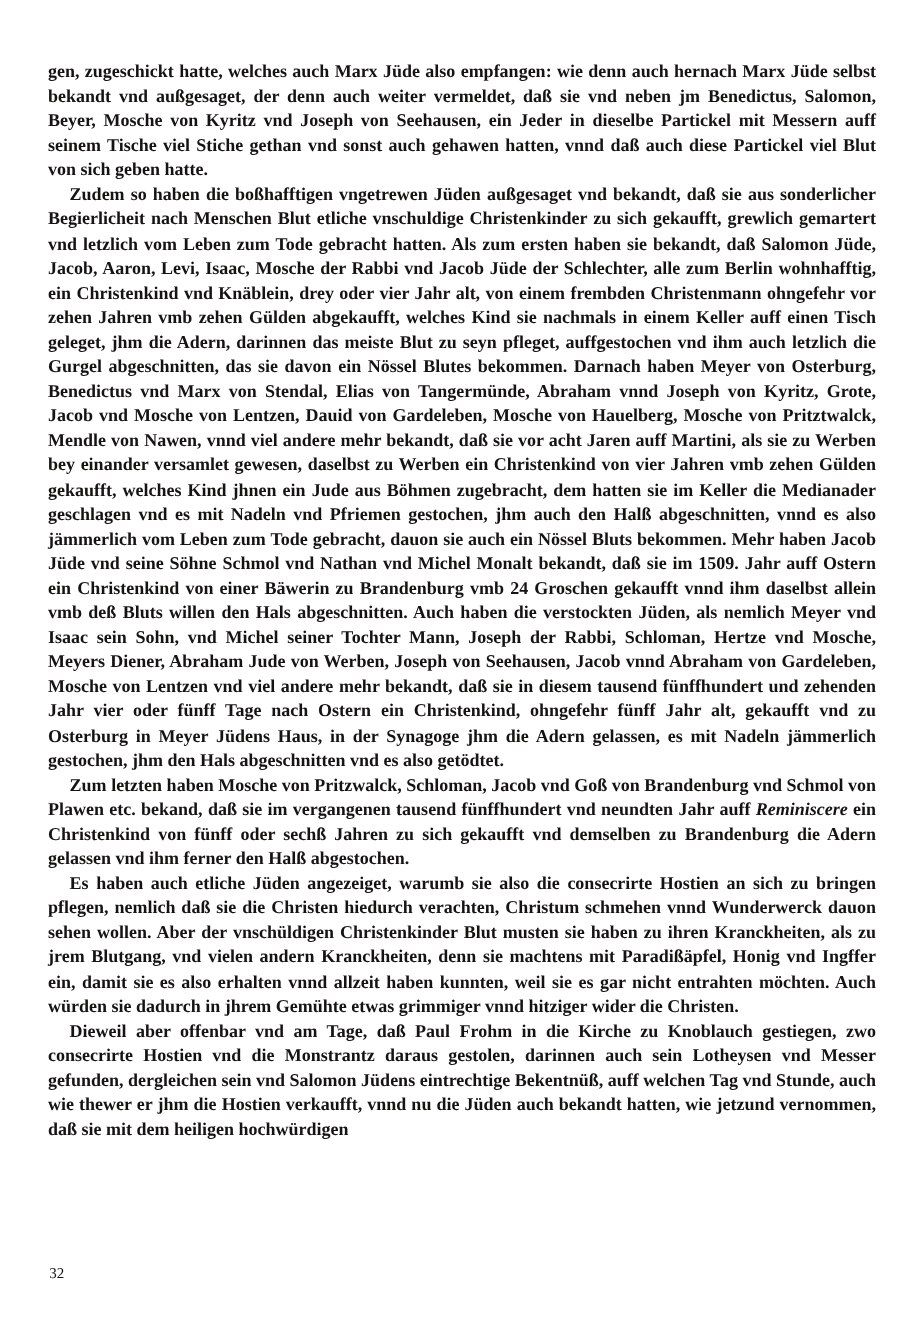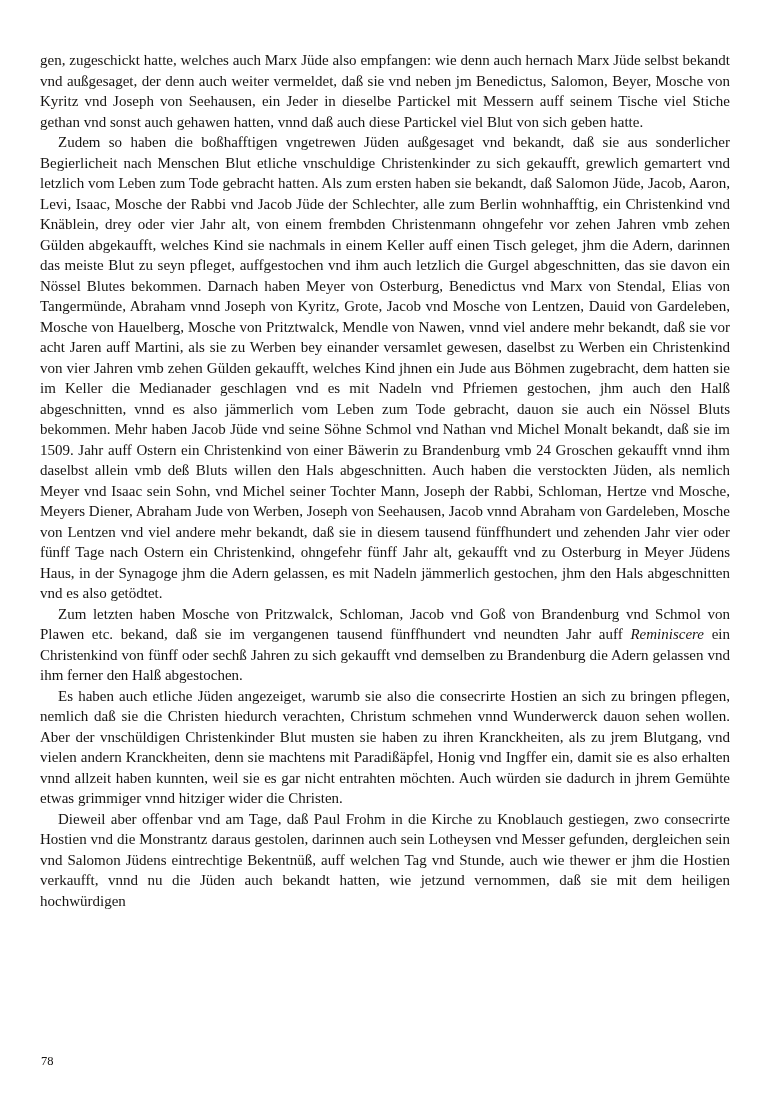--- a/index.html
+++ b/index.html
@@ -28,20 +28,21 @@
     top: 50px;
     left: 40px;
     width: 690px;
     font-size: 15px;
     line-height: 20.5px;
     text-align: justify;
   }
   .para {
     margin: 0;
     padding: 0;
+    font-weight: bold;
   }
   .para.indent {
     text-indent: 18px;
   }
   .italic {
     font-style: italic;
   }
   .page-number {
     position: absolute;
     left: 41px;
@@ -54,14 +55,14 @@
 <body>
 
 <div class="page">
   <div class="text-block" id="paragraphs">
       <p class="para"><span class="">gen, zugeschickt hatte, welches auch Marx Jüde also empfangen: wie denn auch hernach Marx Jüde selbst bekandt vnd außgesaget, der denn auch weiter vermeldet, daß sie vnd neben jm Benedictus, Salomon, Beyer, Mosche von Kyritz vnd Joseph von Seehausen, ein Jeder in dieselbe Partickel mit Messern auff seinem Tische viel Stiche gethan vnd sonst auch gehawen hatten, vnnd daß auch diese Partickel viel Blut von sich geben hatte.</span></p>
       <p class="para indent"><span class="">Zudem so haben die boßhafftigen vngetrewen Jüden außgesaget vnd bekandt, daß sie aus sonderlicher Begierlicheit nach Menschen Blut etliche vnschuldige Christenkinder zu sich gekaufft, grewlich gemartert vnd letzlich vom Leben zum Tode gebracht hatten. Als zum ersten haben sie bekandt, daß Salomon Jüde, Jacob, Aaron, Levi, Isaac, Mosche der Rabbi vnd Jacob Jüde der Schlechter, alle zum Berlin wohnhafftig, ein Christenkind vnd Knäblein, drey oder vier Jahr alt, von einem frembden Christenmann ohngefehr vor zehen Jahren vmb zehen Gülden abgekaufft, welches Kind sie nachmals in einem Keller auff einen Tisch geleget, jhm die Adern, darinnen das meiste Blut zu seyn pfleget, auffgestochen vnd ihm auch letzlich die Gurgel abgeschnitten, das sie davon ein Nössel Blutes bekommen. Darnach haben Meyer von Osterburg, Benedictus vnd Marx von Stendal, Elias von Tangermünde, Abraham vnnd Joseph von Kyritz, Grote, Jacob vnd Mosche von Lentzen, Dauid von Gardeleben, Mosche von Hauelberg, Mosche von Pritztwalck, Mendle von Nawen, vnnd viel andere mehr bekandt, daß sie vor acht Jaren auff Martini, als sie zu Werben bey einander versamlet gewesen, daselbst zu Werben ein Christenkind von vier Jahren vmb zehen Gülden gekaufft, welches Kind jhnen ein Jude aus Böhmen zugebracht, dem hatten sie im Keller die Medianader geschlagen vnd es mit Nadeln vnd Pfriemen gestochen, jhm auch den Halß abgeschnitten, vnnd es also jämmerlich vom Leben zum Tode gebracht, dauon sie auch ein Nössel Bluts bekommen. Mehr haben Jacob Jüde vnd seine Söhne Schmol vnd Nathan vnd Michel Monalt bekandt, daß sie im 1509. Jahr auff Ostern ein Christenkind von einer Bäwerin zu Brandenburg vmb 24 Groschen gekaufft vnnd ihm daselbst allein vmb deß Bluts willen den Hals abgeschnitten. Auch haben die verstockten Jüden, als nemlich Meyer vnd Isaac sein Sohn, vnd Michel seiner Tochter Mann, Joseph der Rabbi, Schloman, Hertze vnd Mosche, Meyers Diener, Abraham Jude von Werben, Joseph von Seehausen, Jacob vnnd Abraham von Gardeleben, Mosche von Lentzen vnd viel andere mehr bekandt, daß sie in diesem tausend fünffhundert und zehenden Jahr vier oder fünff Tage nach Ostern ein Christenkind, ohngefehr fünff Jahr alt, gekaufft vnd zu Osterburg in Meyer Jüdens Haus, in der Synagoge jhm die Adern gelassen, es mit Nadeln jämmerlich gestochen, jhm den Hals abgeschnitten vnd es also getödtet.</span></p>
       <p class="para indent"><span class="">Zum letzten haben Mosche von Pritzwalck, Schloman, Jacob vnd Goß von Brandenburg vnd Schmol von Plawen etc. bekand, daß sie im vergangenen tausend fünffhundert vnd neundten Jahr auff </span><span class="italic">Reminiscere</span><span class=""> ein Christenkind von fünff oder sechß Jahren zu sich gekaufft vnd demselben zu Brandenburg die Adern gelassen vnd ihm ferner den Halß abgestochen.</span></p>
       <p class="para indent"><span class="">Es haben auch etliche Jüden angezeiget, warumb sie also die consecrirte Hostien an sich zu bringen pflegen, nemlich daß sie die Christen hiedurch verachten, Christum schmehen vnnd Wunderwerck dauon sehen wollen. Aber der vnschüldigen Christenkinder Blut musten sie haben zu ihren Kranckheiten, als zu jrem Blutgang, vnd vielen andern Kranckheiten, denn sie machtens mit Paradißäpfel, Honig vnd Ingffer ein, damit sie es also erhalten vnnd allzeit haben kunnten, weil sie es gar nicht entrahten möchten. Auch würden sie dadurch in jhrem Gemühte etwas grimmiger vnnd hitziger wider die Christen.</span></p>
       <p class="para indent"><span class="">Dieweil aber offenbar vnd am Tage, daß Paul Frohm in die Kirche zu Knoblauch gestiegen, zwo consecrirte Hostien vnd die Monstrantz daraus gestolen, darinnen auch sein Lotheysen vnd Messer gefunden, dergleichen sein vnd Salomon Jüdens eintrechtige Bekentnüß, auff welchen Tag vnd Stunde, auch wie thewer er jhm die Hostien verkaufft, vnnd nu die Jüden auch bekandt hatten, wie jetzund vernommen, daß sie mit dem heiligen hochwürdigen</span></p>
     </div>
-  <div class="page-number">78</div>
+  <div class="page-number">32</div>
 </div>
 
 </body></html>

